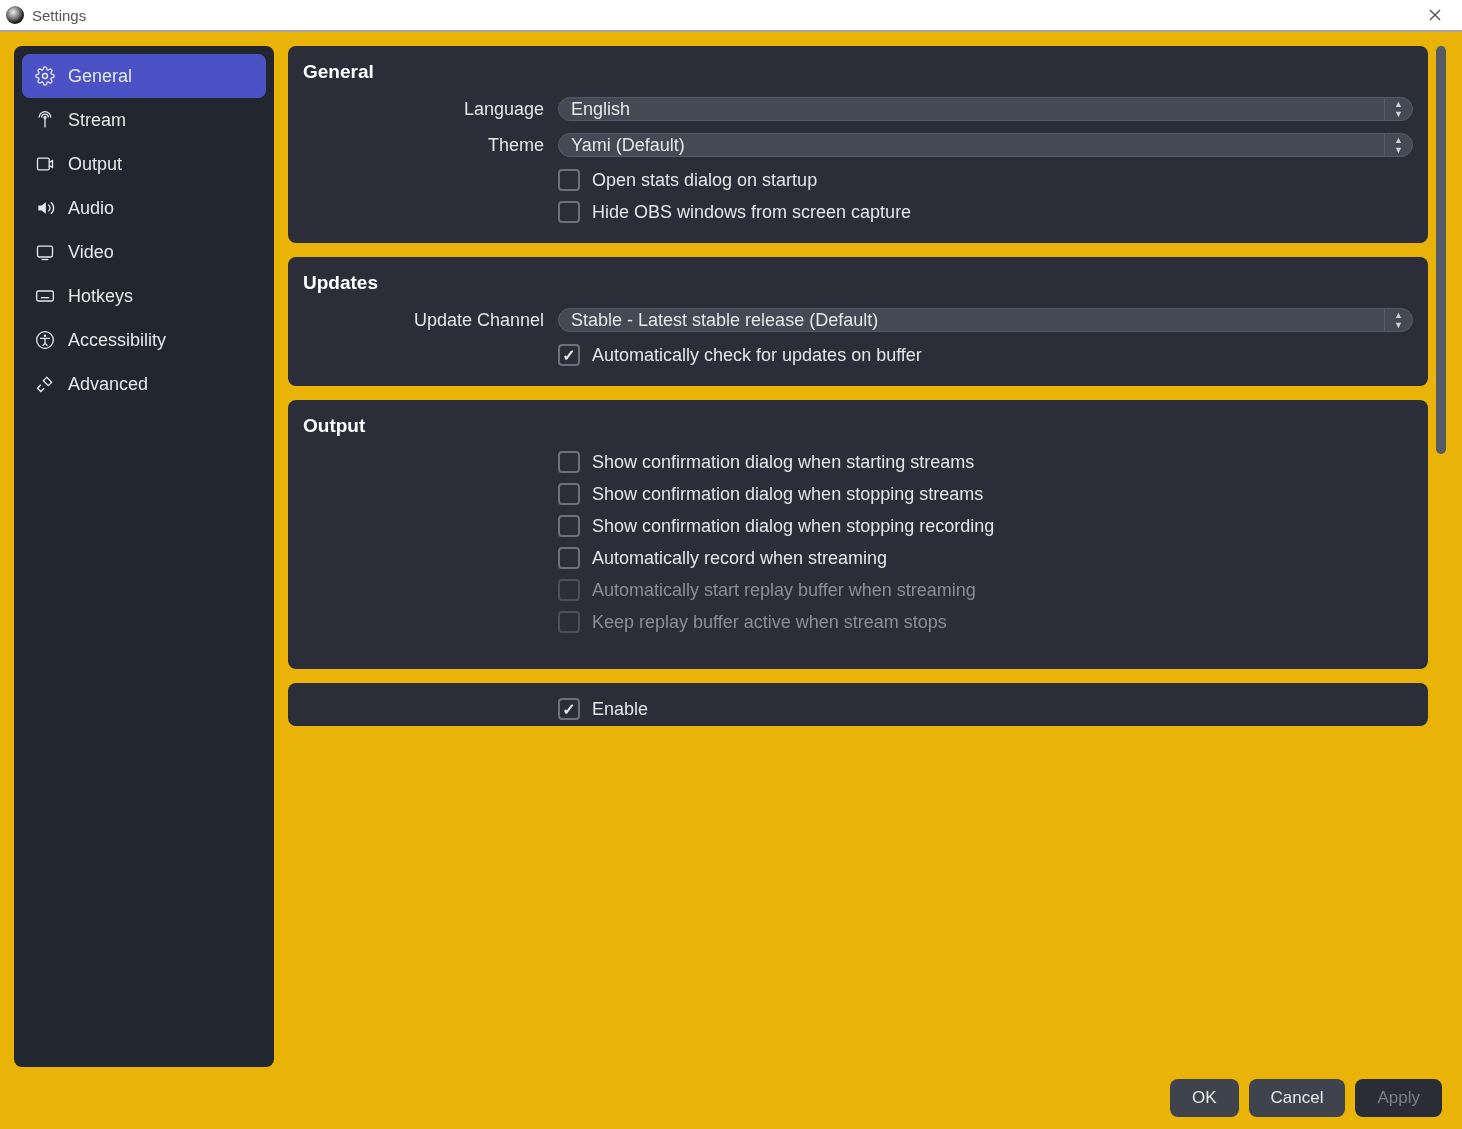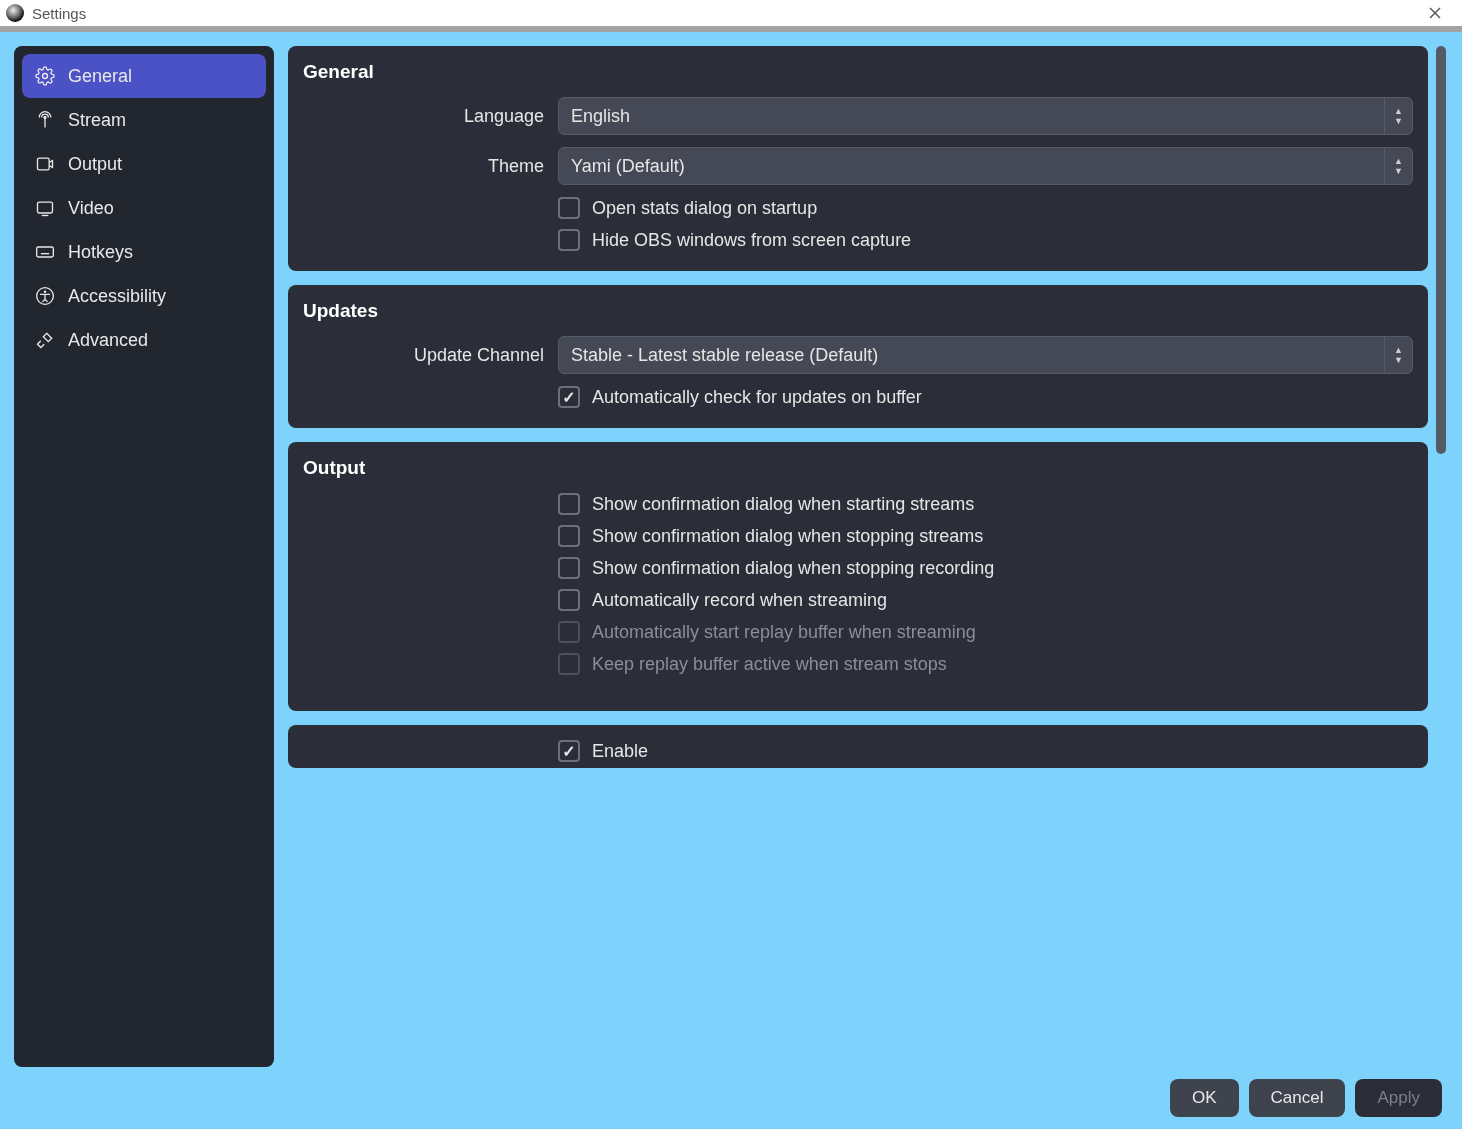--- a/index.html
+++ b/index.html
@@ -12,41 +12,41 @@
     color: #e8e8e8;
     font-size: 16px;
   }
   .titlebar {
     height: 32px;
     background: #ffffff;
     display: flex;
     align-items: center;
     padding: 0 6px;
     color: #6b6b6b;
-    border-bottom: 6px solid #a3a3a3;
+    border-bottom: 2px solid #a3a3a3;
   }
   .titlebar .app-icon {
     width: 18px;
     height: 18px;
     margin-right: 8px;
     background: radial-gradient(circle at 40% 35%, #eee 0%, #777 40%, #111 70%);
     border-radius: 50%;
     position: relative;
   }
   .titlebar .title { font-size: 15px; color: #555; }
   .titlebar .spacer { flex: 1; }
   .titlebar .close {
     width: 42px; height: 30px;
     display: flex; align-items: center; justify-content: center;
     color: #555;
   }
   .titlebar .close svg { width: 12px; height: 12px; }
 
   .app-body {
-    background: #7dd3fc;
+    background: #eab308;
     height: calc(100% - 32px);
     display: flex;
     flex-direction: column;
     padding: 14px 14px 0 14px;
   }
   .main-row {
     display: flex;
     flex: 1;
     gap: 14px;
     min-height: 0;
@@ -123,22 +123,22 @@
   .form-control {
     flex: 1;
     display: flex;
     align-items: center;
   }
   .select {
     flex: 1;
     display: flex;
     background: #454956;
     border: 1px solid #565a67;
-    border-radius: 6px;
-    height: 38px;
+    border-radius: 13px;
+    height: 24px;
     overflow: hidden;
   }
   .select-value {
     flex: 1;
     padding: 0 12px;
     display: flex;
     align-items: center;
     font-size: 18px;
     color: #e6e6e6;
   }
@@ -260,20 +260,30 @@
           <svg viewBox="0 0 24 24">
               <rect x="3" y="5" width="14" height="14" rx="2"></rect>
               <path d="M17 10l4-2v8l-4-2"></path>
             </svg>
         </span>
         <span>Output</span>
       </div>
       <div class="sidebar-item">
         <span class="icon">
           <svg viewBox="0 0 24 24">
+              <path d="M4 9v6h4l5 4V5L8 9H4z" fill="currentColor" stroke="none"></path>
+              <path d="M16 8a5 5 0 0 1 0 8"></path>
+              <path d="M19 5a9 9 0 0 1 0 14"></path>
+            </svg>
+        </span>
+        <span>Audio</span>
+      </div>
+      <div class="sidebar-item">
+        <span class="icon">
+          <svg viewBox="0 0 24 24">
               <rect x="3" y="5" width="18" height="13" rx="2"></rect>
               <line x1="8" y1="21" x2="16" y2="21"></line>
             </svg>
         </span>
         <span>Video</span>
       </div>
       <div class="sidebar-item">
         <span class="icon">
           <svg viewBox="0 0 24 24">
               <rect x="2" y="6" width="20" height="12" rx="2"></rect>

